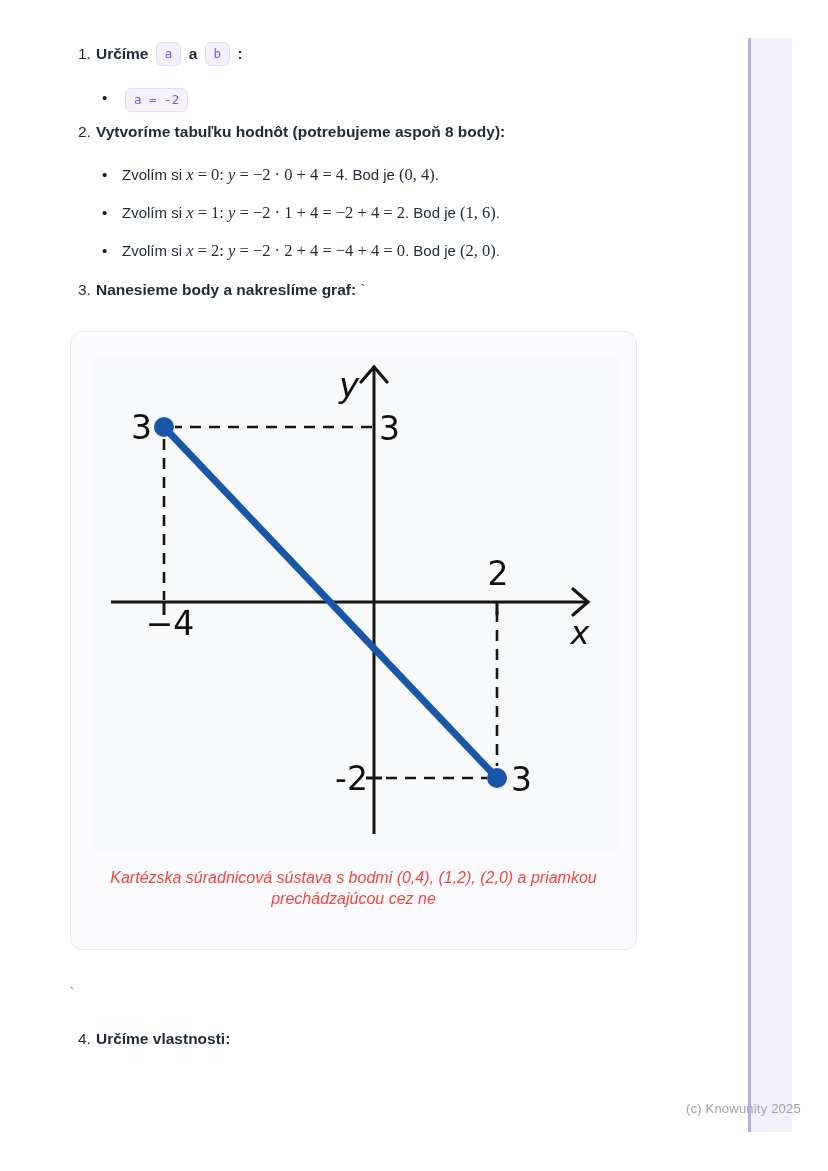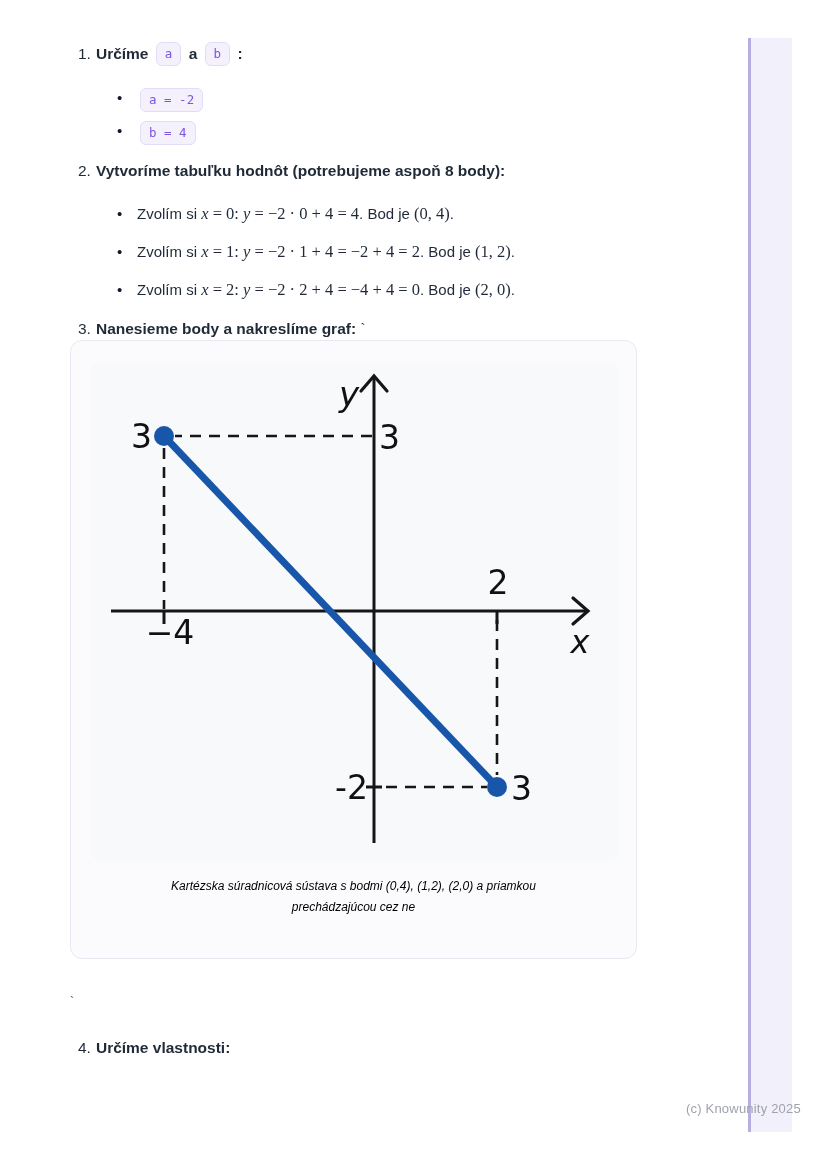--- a/index.html
+++ b/index.html
@@ -22,55 +22,55 @@
   .seg-badge{
     display:inline-block;
     font-family:"DejaVu Sans Mono","Liberation Mono", monospace;
     font-size:12.5px;line-height:17px;
     color:#7c55e0;background:#f4f1fd;
     border:1px solid #e3dcf7;border-radius:6px;
     padding:2px 8px 3px;margin:0 3px;
     vertical-align:1px;
   }
 
-  ul.blist{list-style:none;margin:15px;padding:0;}
+  ul.blist{list-style:none;margin:0;padding:0;}
   ul.blist li{position:relative;padding-left:44px;font-size:15px;line-height:20px;}
   ul.blist li::before{
     content:"•";position:absolute;left:24px;top:0;
     font-size:15px;color:#111827;
   }
 
   
   .s1-head{margin-bottom:22px;}
   .s1-list li{margin-bottom:9px;}
   .s1-list{margin-bottom:20px;}
   .s2-head{margin-bottom:22px;}
   .s2-list li{margin-bottom:18px;}
   .s2-list{margin-bottom:13px;}
-  .s3-head{}
+  .s3-head{margin-bottom:30px;}
   .s4-head{margin-bottom:10px;}
 
   
   .graph-card{
     width:567px;box-sizing:border-box;
     margin-left:-8px;
     background:#fbfbfd;
     border:1px solid #e8e8f1;
     border-radius:12px;
     padding:22px 20px 40px;
     margin-bottom:36px;
   }
   .plot-wrap{
     width:527px;height:497px;margin:0 auto;
     background:#f8f9fa;border-radius:8px;overflow:hidden;
   }
   .fig-caption{
     margin-top:16px;text-align:center;
-    font-style:italic;color:#000000;
-    font-size:12px;line-height:21px;
+    font-style:italic;color:#ef4444;
+    font-size:16px;line-height:21px;
   }
 
   .stray-tick{margin-left:-8px;font-size:12px;color:#4b5563;line-height:14px;margin-bottom:28px;}
 
   
   .side-panel{
     position:absolute;left:748px;top:38px;width:44px;height:1094px;
     background:#f2f0fa;border-left:3px solid #b5afe1;box-sizing:border-box;z-index:1;
   }
   .watermark{
@@ -84,29 +84,28 @@
 </head>
 <body>
 
 <div class="page">
 
   <div class="sec-head s1-head">
     <span class="num">1.</span><span class="h"><span class="seg-bold">Určíme </span><span class="seg-badge">a</span><span class="seg-bold"> a </span><span class="seg-badge">b</span><span class="seg-bold"> :</span></span>
   </div>
   <ul class="blist s1-list">
     <li><span class="seg-badge">a = -2</span></li>
-    <li><span class="seg-badge">b = 4</span></li>
   </ul>
 
   <div class="sec-head s2-head">
     <span class="num">2.</span><span class="h"><span class="seg-bold">Vytvoríme tabuľku hodnôt (potrebujeme aspoň 8 body):</span></span>
   </div>
   <ul class="blist s2-list">
     <li><span class="seg-text">Zvolím si </span><span class="seg-var">x</span><span class="seg-math"> = 0: </span><span class="seg-var">y</span><span class="seg-math"> = −2 · 0 + 4 = 4</span><span class="seg-text">. Bod je </span><span class="seg-math">(0, 4)</span><span class="seg-text">.</span></li>
-    <li><span class="seg-text">Zvolím si </span><span class="seg-var">x</span><span class="seg-math"> = 1: </span><span class="seg-var">y</span><span class="seg-math"> = −2 · 1 + 4 = −2 + 4 = 2</span><span class="seg-text">. Bod je </span><span class="seg-math">(1, 2)</span><span class="seg-text">.</span></li>
+    <li><span class="seg-text">Zvolím si </span><span class="seg-var">x</span><span class="seg-math"> = 1: </span><span class="seg-var">y</span><span class="seg-math"> = −2 · 1 + 4 = −2 + 4 = 2</span><span class="seg-text">. Bod je </span><span class="seg-math">(1, 6)</span><span class="seg-text">.</span></li>
     <li><span class="seg-text">Zvolím si </span><span class="seg-var">x</span><span class="seg-math"> = 2: </span><span class="seg-var">y</span><span class="seg-math"> = −2 · 2 + 4 = −4 + 4 = 0</span><span class="seg-text">. Bod je </span><span class="seg-math">(2, 0)</span><span class="seg-text">.</span></li>
   </ul>
 
   <div class="sec-head s3-head">
     <span class="num">3.</span><span class="h"><span class="seg-bold">Nanesieme body a nakreslíme graf: </span><span class="seg-text">`</span></span>
   </div>
 
   <div class="graph-card">
     <div class="plot-wrap">
       <svg width="527" height="497" viewBox="0 0 527 497">

